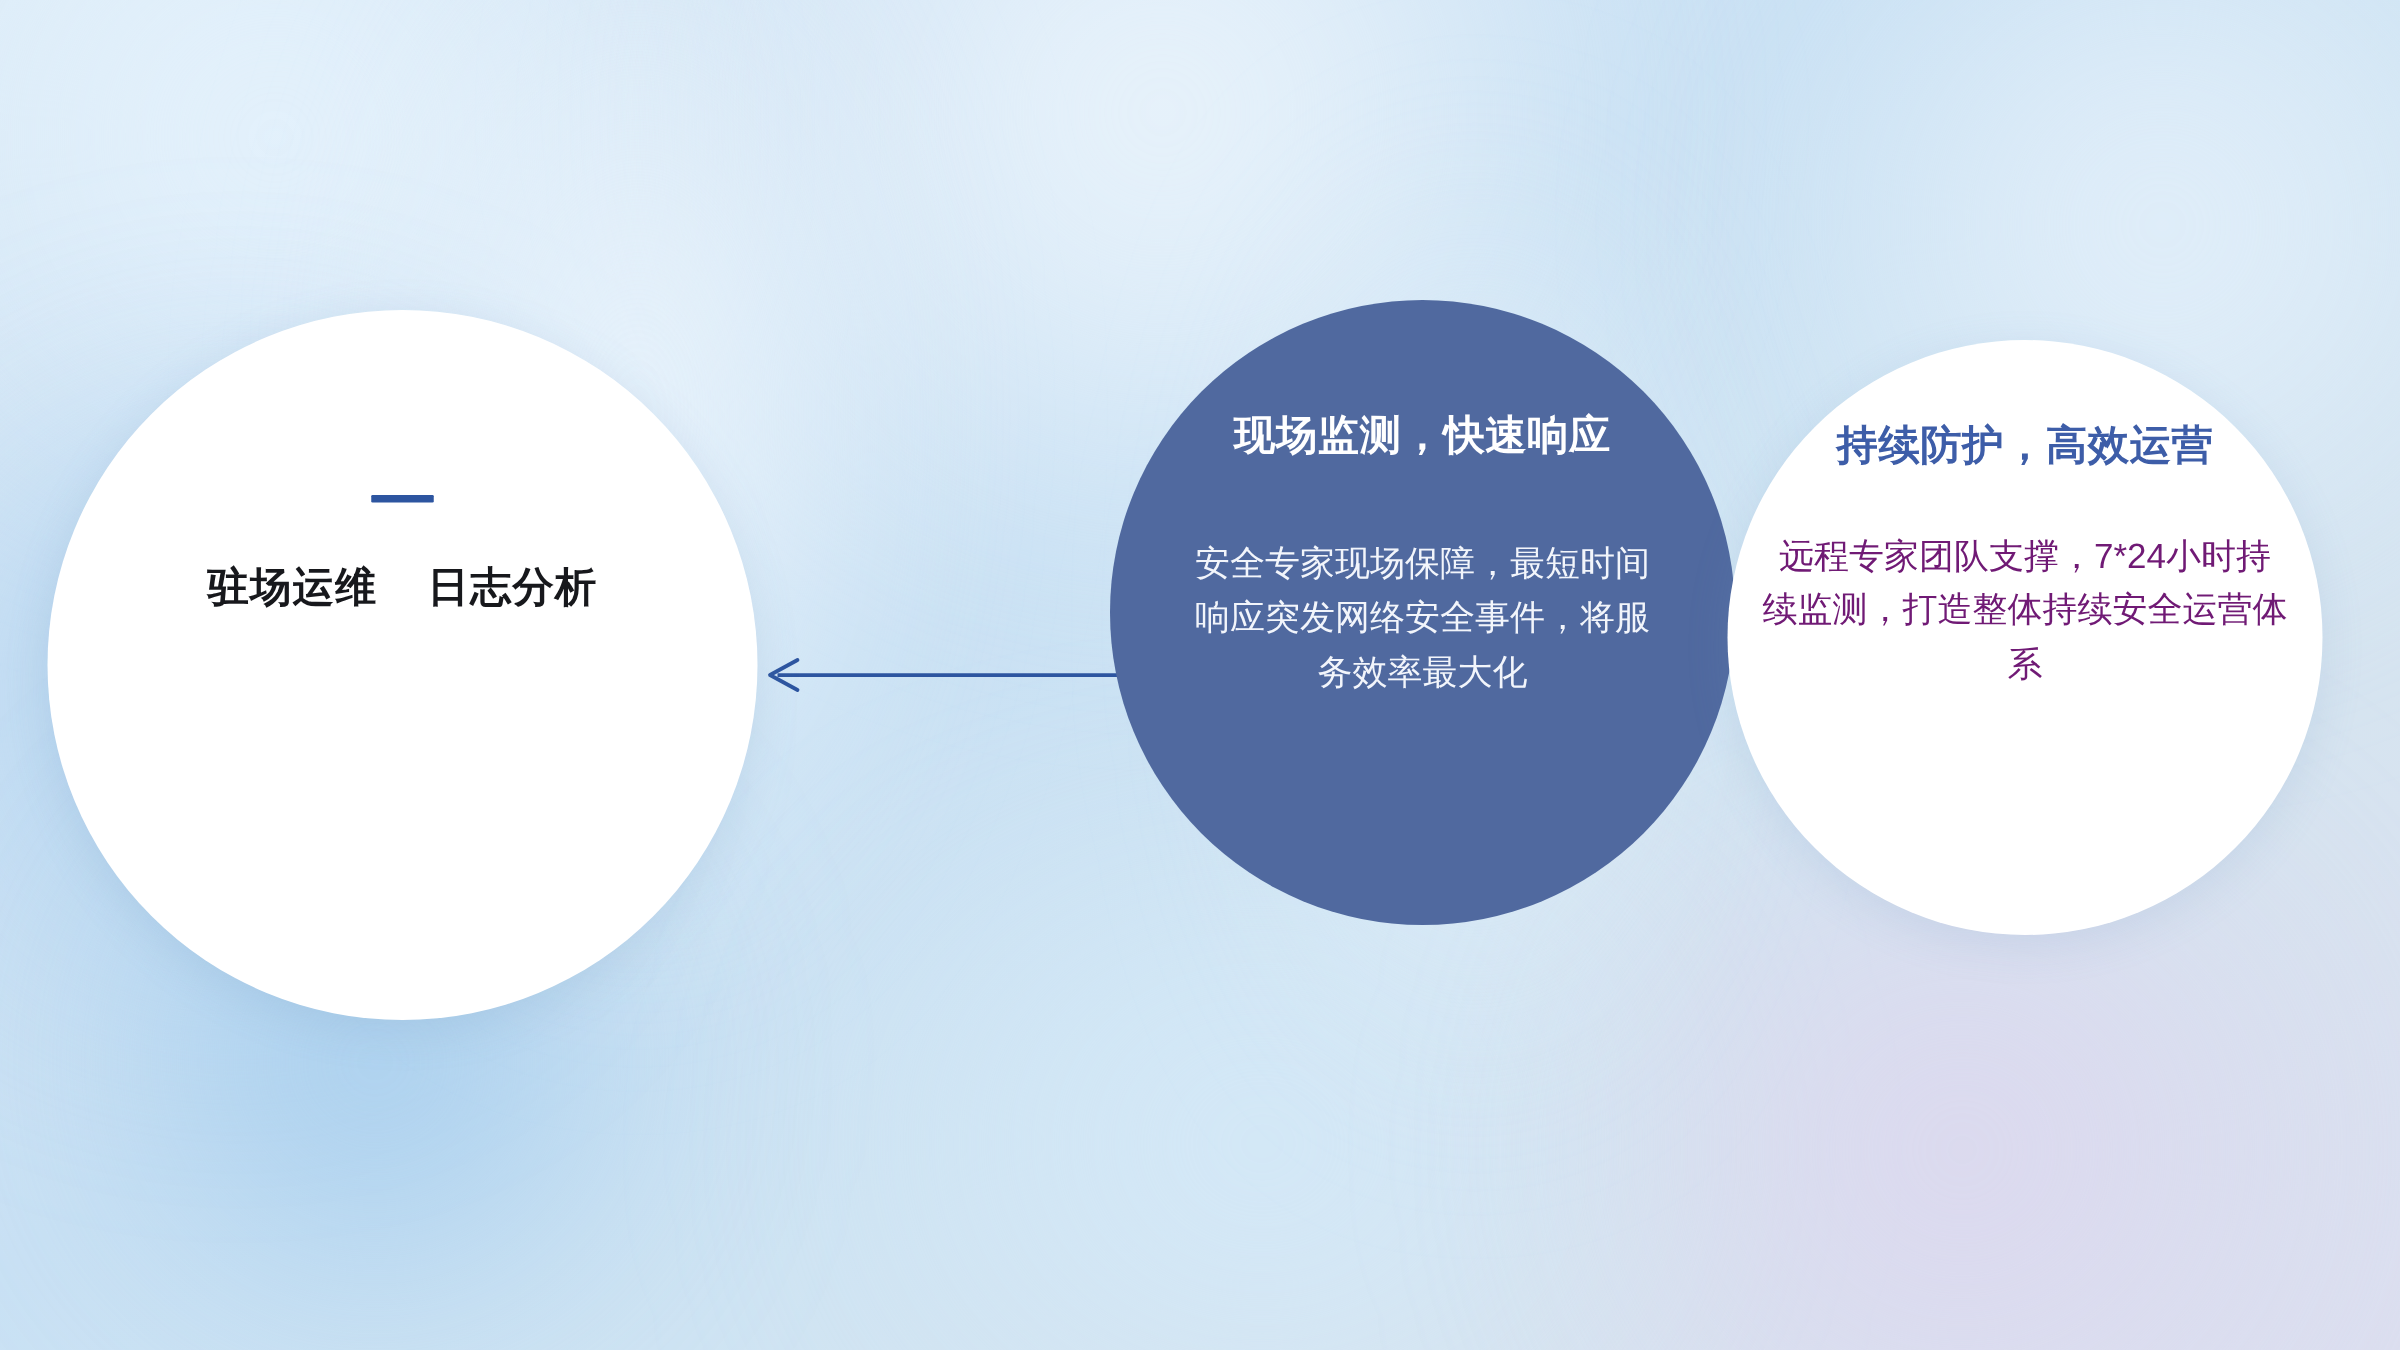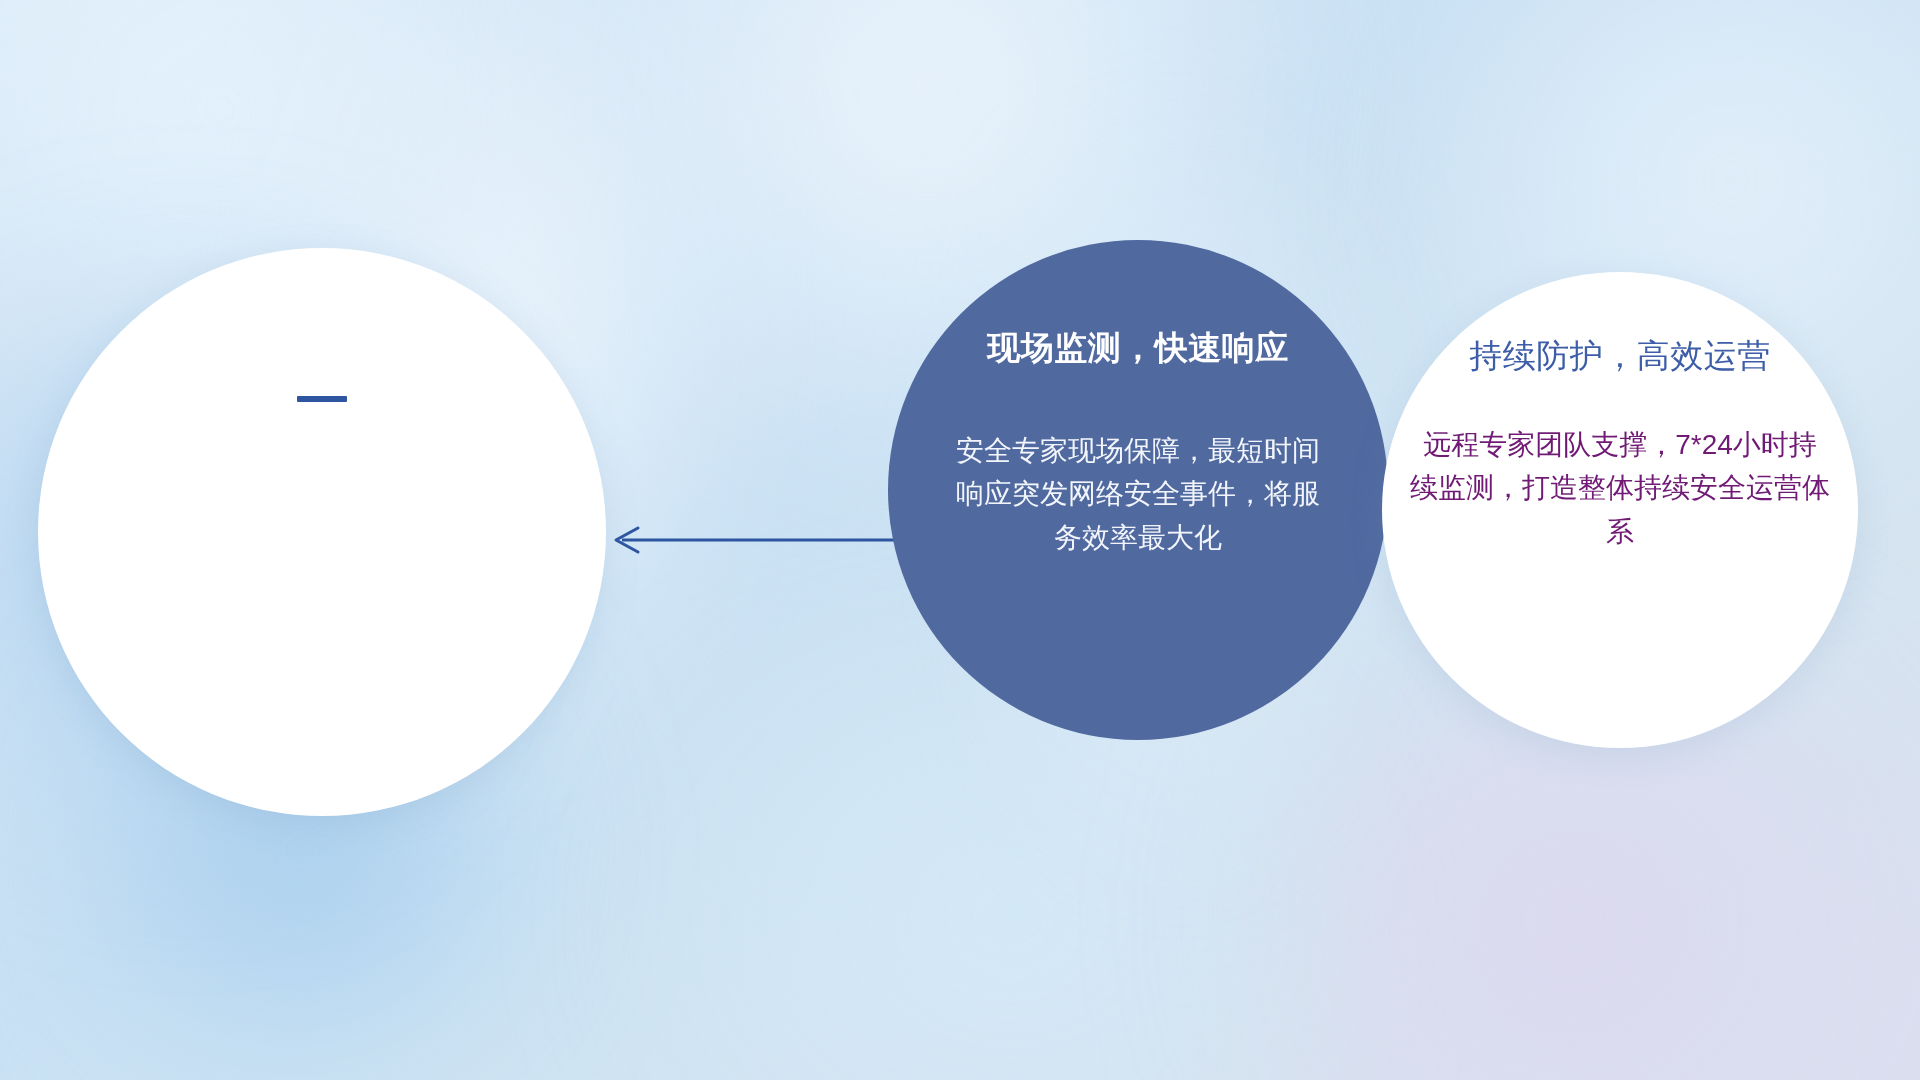--- a/index.html
+++ b/index.html
@@ -59,21 +59,21 @@
     margin-top:58px;width:390px;color:#f2f5fb;font-size:28px;line-height:1.55;
   }
 
   #circle-right{
     left:1382px; top:272px; width:476px; height:476px;
     background:#ffffff;
     box-shadow:0 8px 34px rgba(110,150,190,.16);
     z-index:5;
   }
   #circle-right .c-title{
-    margin-top:62px;color:#3d5da8;font-size:33px;font-weight:normal;letter-spacing:.5px;text-align:right;
+    margin-top:62px;color:#3d5da8;font-size:33px;font-weight:bold;letter-spacing:.5px;text-align:right;
   }
   #circle-right .c-body{
     margin-top:44px;width:420px;color:#701a75;font-size:28px;line-height:1.55;
   }
 
   
   #arrow{position:absolute;left:600px;top:520px;width:300px;height:40px;z-index:2;}
 </style>
 </head>
 <body>
@@ -93,20 +93,24 @@
 
 <svg id="arrow" viewBox="0 0 300 40" xmlns="http://www.w3.org/2000/svg">
   <line x1="300" y1="20" x2="22" y2="20" stroke="#2d55a0" stroke-width="3"></line>
   <polyline points="38,8 16,20 38,32" fill="none" stroke="#2d55a0" stroke-width="3" stroke-linecap="round" stroke-linejoin="round"></polyline>
 </svg>
 
 <div class="circle" id="circle-left">
   <div class="left-inner">
     <div class="dash"></div>
 
+    <div class="tag-row">
+      <span>驻场运维</span>
+      <span>日志分析</span>
+    </div>
 
 
   </div>
 </div>
 
 <div class="circle" id="circle-mid">
   <div class="c-title">现场监测，快速响应</div>
   <div class="c-body">安全专家现场保障，最短时间响应突发网络安全事件，将服务效率最大化</div>
 </div>
 

